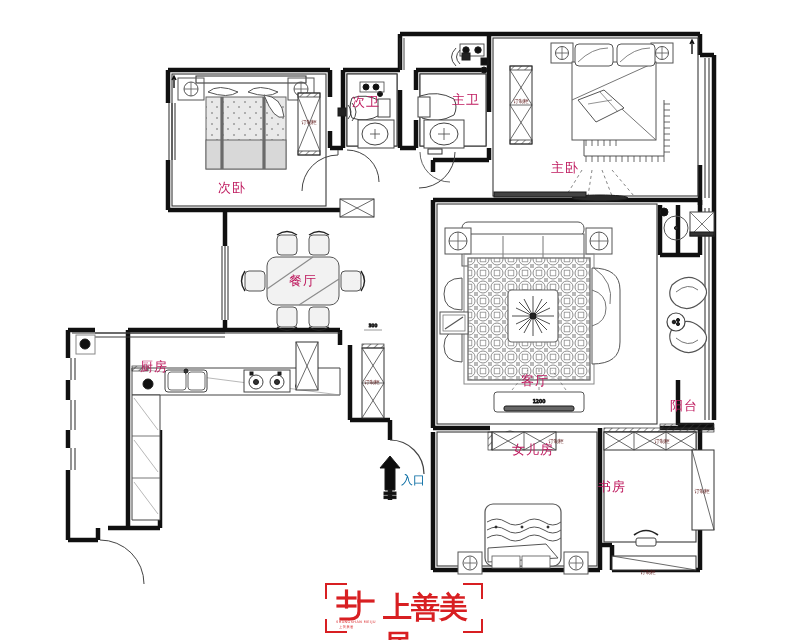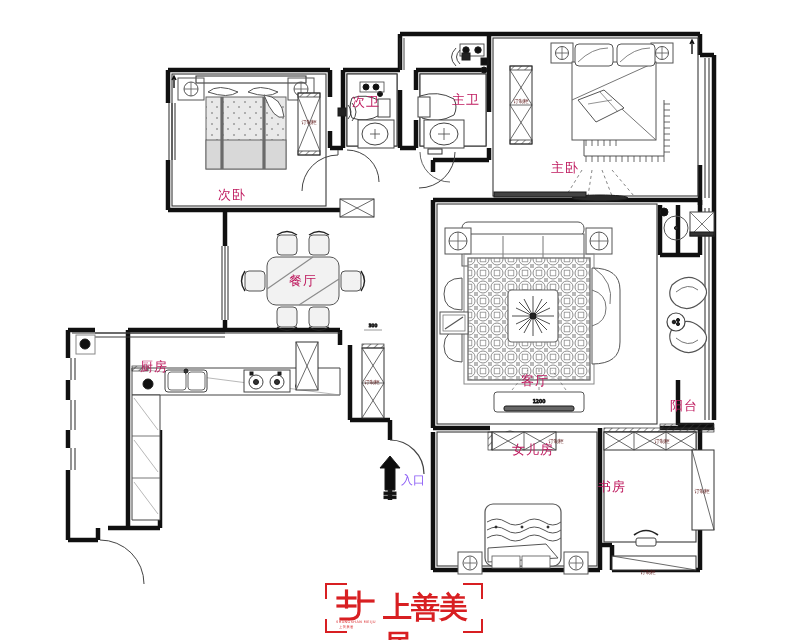--- a/index.html
+++ b/index.html
@@ -6,21 +6,21 @@
   body{width:800px;height:640px;overflow:hidden;
        font-family:"DejaVu Sans","Liberation Sans",sans-serif;}
   #stage{position:relative;width:800px;height:640px;background:#fff;}
   #plan{position:absolute;left:0;top:0;}
   .lbl{position:absolute;transform:translate(-50%,-50%);
        color:#be185d;white-space:nowrap;pointer-events:none;
        font-family:"DejaVu Sans","Liberation Sans",sans-serif;}
   .room-label{font-size:12px;letter-spacing:1px;}
   .room-label.big{font-size:13px;}
   .cab-label{font-size:5.2px;color:#5a1414;letter-spacing:0px;}
-  .entry-label{font-size:12px;color:#8b5cf6;}
+  .entry-label{font-size:12px;color:#0369a1;}
   #logo{position:absolute;left:325px;top:583px;width:158px;height:50px;}
   #logo .frame{position:absolute;inset:0;border:2.5px solid #d81f22;}
   #logo .notch-t{position:absolute;left:22px;top:-2px;width:116px;height:5px;background:#fff;}
   #logo .notch-b{position:absolute;left:22px;bottom:-2px;width:116px;height:5px;background:#fff;}
   #logo .notch-l{position:absolute;left:-2px;top:16px;width:5px;height:20px;background:#fff;}
   #logo .notch-r{position:absolute;right:-2px;top:16px;width:5px;height:20px;background:#fff;}
   #logo .mark{position:absolute;left:10px;top:6px;width:44px;height:38px;}
   #logo .wordmark{position:absolute;left:58px;top:5px;font-size:29px;line-height:38px;
       color:#d81f22;font-weight:bold;font-family:"DejaVu Sans","Liberation Sans",sans-serif;
       letter-spacing:-1px;}
@@ -565,21 +565,21 @@
 
     <g>
       <polygon points="390,456 400,468 395,468 395,490 385,490 385,468 380,468" fill="#0d0d0d"></polygon>
       <rect x="384" y="492" width="12" height="2.6" fill="#0d0d0d"></rect>
       <rect x="384" y="496" width="12" height="2.6" fill="#0d0d0d"></rect>
     </g>
 
   </g>
 </svg>
 
-<div class="lbl room-label big" style="left:232px;top:195px">次卧</div>
+<div class="lbl room-label big" style="left:232px;top:188px">次卧</div>
 <div class="lbl room-label big" style="left:366px;top:102px">次卫</div>
 <div class="lbl room-label big" style="left:466px;top:100px">主卫</div>
 <div class="lbl room-label big" style="left:565px;top:168px">主卧</div>
 <div class="lbl room-label big" style="left:303px;top:281px">餐厅</div>
 <div class="lbl room-label big" style="left:154px;top:367px">厨房</div>
 <div class="lbl room-label big" style="left:535px;top:381px">客厅</div>
 <div class="lbl room-label big" style="left:684px;top:406px">阳台</div>
 <div class="lbl room-label big" style="left:533px;top:450px">女儿房</div>
 <div class="lbl room-label big" style="left:612px;top:487px">书房</div>
 

